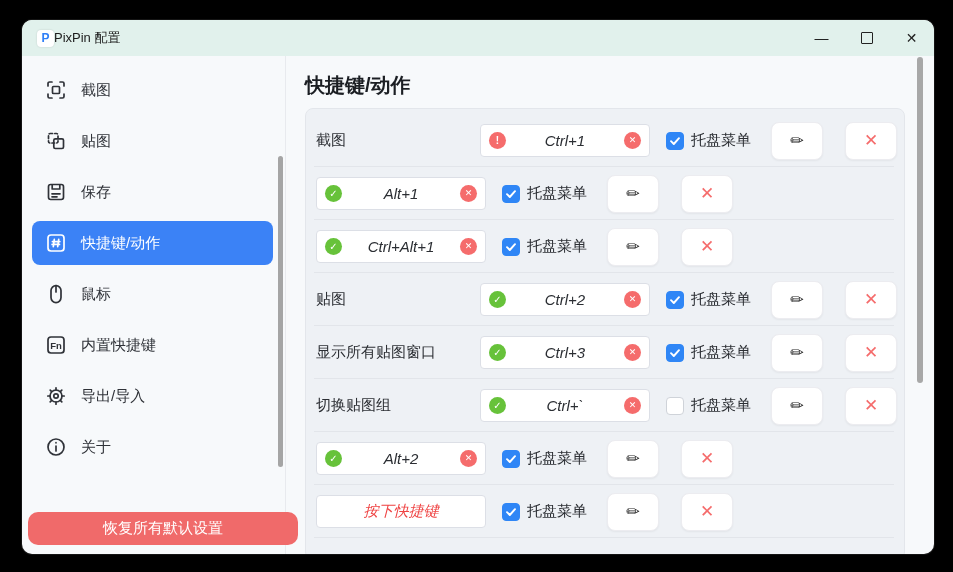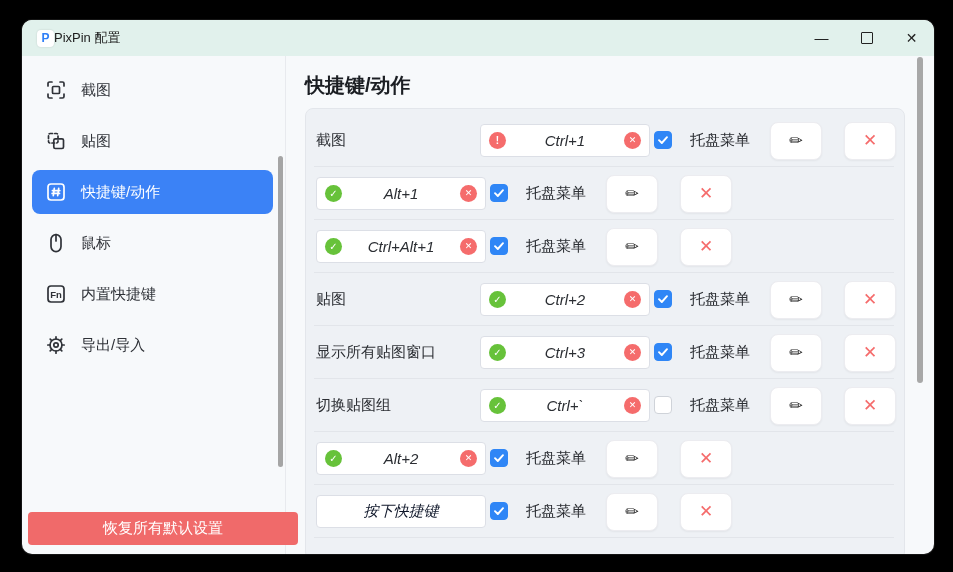--- a/index.html
+++ b/index.html
@@ -30,48 +30,48 @@
   .side-item{
     height:44px;margin:0 0 7px 10px;width:241px;border-radius:8px;
     display:flex;align-items:center;padding-left:12px;box-sizing:border-box;gap:13px;
     font-size:15px;color:#2f3238;cursor:default;
   }
   .side-item.selected{background:#3b82f6;color:#fff;}
   .side-icon{width:24px;height:24px;display:flex;align-items:center;justify-content:center;flex:none;}
   .side-icon svg{width:24px;height:24px;}
   .reset-btn{
     position:absolute;left:6px;bottom:9px;width:270px;height:33px;border:none;
-    background:#f06a6a;color:#fff;font-size:15px;border-radius:4px;
+    background:#f06a6a;color:#fff;font-size:15px;border-radius:10px;
     font-family:inherit;display:flex;align-items:center;justify-content:center;cursor:default;
   }
   .side-scrollbar{position:absolute;left:256px;top:100px;width:5px;height:311px;background:#a5a5a5;border-radius:3px;}
   
   .main{flex:1;position:relative;padding:16px 0 0 19px;box-sizing:border-box;}
   .heading{font-size:20px;font-weight:600;color:#1b1e23;line-height:26px;}
   .card{
     margin-top:10px;width:600px;height:452px;box-sizing:border-box;
     background:#eef1f5;border:1px solid #e3e6eb;border-radius:8px;padding-top:5px;
   }
   .hk-row{height:53px;display:flex;align-items:center;padding:0 18px 0 10px;position:relative;box-sizing:border-box;}
   .hk-row::after{content:"";position:absolute;left:8px;right:10px;bottom:0;height:1px;background:#e2e5ea;}
   .hk-label{width:164px;flex:none;font-size:15px;color:#2b2e33;white-space:nowrap;}
   .hk-input{
     width:170px;height:33px;flex:none;box-sizing:border-box;background:#fff;
     border:1px solid #dcdfe6;border-radius:4px;position:relative;
     display:flex;align-items:center;justify-content:center;cursor:default;
   }
   .hk-text{font-size:15px;color:#2b2e33;font-style:italic;}
-  .hk-text.placeholder{color:#0f172a;}
+  .hk-text.placeholder{color:#ef4444;}
   .status-dot{position:absolute;left:8px;width:17px;height:17px;border-radius:50%;
     display:flex;align-items:center;justify-content:center;color:#fff;font-size:10px;font-weight:bold;line-height:1;}
   .status-dot.warning{background:#f56c6c;}
   .status-dot.ok{background:#67c23a;}
   .clear-dot{position:absolute;right:8px;width:17px;height:17px;border-radius:50%;background:#f56c6c;
     display:flex;align-items:center;justify-content:center;color:#fff;font-size:9px;font-weight:bold;line-height:1;cursor:default;}
-  .tray{margin-left:4px;display:flex;gap:18px;flex:none;}
+  .tray{margin-left:16px;display:flex;align-items:center;gap:7px;flex:none;}
   .checkbox{width:18px;height:18px;border-radius:4px;box-sizing:border-box;background:#fff;border:1px solid #cfd3d9;
     display:flex;align-items:center;justify-content:center;cursor:default;}
   .checkbox.checked{background:#2f86f6;border-color:#2f86f6;}
   .checkbox svg{display:none;}
   .checkbox.checked svg{display:block;}
   .tray-label{font-size:15px;color:#2b2e33;white-space:nowrap;}
   .icon-btn{
     width:50px;height:36px;border-radius:8px;background:#fff;border:1px solid #ececf0;
     box-shadow:0 1px 2px rgba(0,0,0,.05);display:flex;align-items:center;justify-content:center;
     font-size:16px;cursor:default;flex:none;
@@ -121,20 +121,31 @@
   <div class="side-item">
     <span class="side-icon">
               <svg viewBox="0 0 24 24" fill="none" stroke="currentColor" stroke-width="1.7" stroke-linecap="round" stroke-linejoin="round">
                 <rect x="4.5" y="4.5" width="9.5" height="9.5" rx="1.5" stroke-dasharray="2.6 2.2"></rect>
                 <rect x="9.8" y="9.8" width="9.7" height="9.7" rx="1.5"></rect>
               </svg>
             </span>
     <span class="side-label">贴图</span>
   </div>
 
+  <div class="side-item">
+    <span class="side-icon">
+              <svg viewBox="0 0 24 24" fill="none" stroke="currentColor" stroke-width="1.7" stroke-linecap="round" stroke-linejoin="round">
+                <rect x="4.5" y="4.5" width="15" height="15" rx="2.2"></rect>
+                <path d="M8.2 4.8V9h7.6V4.8"></path>
+                <path d="M8 13.8h8"></path>
+                <path d="M8 16.8h5"></path>
+              </svg>
+            </span>
+    <span class="side-label">保存</span>
+  </div>
 
 
   <div class="side-item selected">
     <span class="side-icon">
               <svg viewBox="0 0 24 24" fill="none" stroke="currentColor" stroke-width="1.7" stroke-linecap="round" stroke-linejoin="round">
                 <rect x="4" y="4" width="16" height="16" rx="3"></rect>
                 <path d="M10.3 8.3l-1 7.4M14.7 8.3l-1 7.4M8.4 10.6h7.4M8.1 13.4h7.4"></path>
               </svg>
             </span>
     <span class="side-label">快捷键/动作</span>
@@ -164,20 +175,30 @@
     <span class="side-icon">
               <svg viewBox="0 0 24 24" fill="none" stroke="currentColor" stroke-width="1.7" stroke-linecap="round" stroke-linejoin="round">
                 <circle cx="12" cy="12" r="6"></circle>
                 <circle cx="12" cy="12" r="2.2"></circle>
                 <path d="M12 6V3.8M12 20.2V18M18 12h2.2M3.8 12H6M16.3 7.7l1.5-1.5M6.2 17.8l1.5-1.5M16.3 16.3l1.5 1.5M6.2 6.2l1.5 1.5"></path>
               </svg>
             </span>
     <span class="side-label">导出/导入</span>
   </div>
 
+  <div class="side-item">
+    <span class="side-icon">
+              <svg viewBox="0 0 24 24" fill="none" stroke="currentColor" stroke-width="1.7" stroke-linecap="round" stroke-linejoin="round">
+                <circle cx="12" cy="12" r="8"></circle>
+                <path d="M12 11v5"></path>
+                <path d="M12 7.7v.1"></path>
+              </svg>
+            </span>
+    <span class="side-label">关于</span>
+  </div>
 </div>
       <div class="side-scrollbar"></div>
       <div class="side-divider"></div>
       <button class="reset-btn">恢复所有默认设置</button>
     </div>
 
     <div class="main">
       <div class="heading">快捷键/动作</div>
       <div class="card">
         <div>

